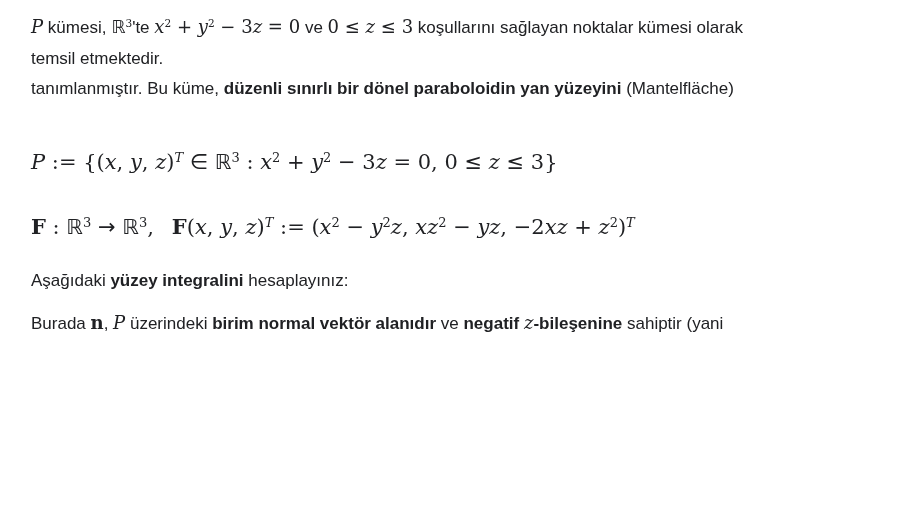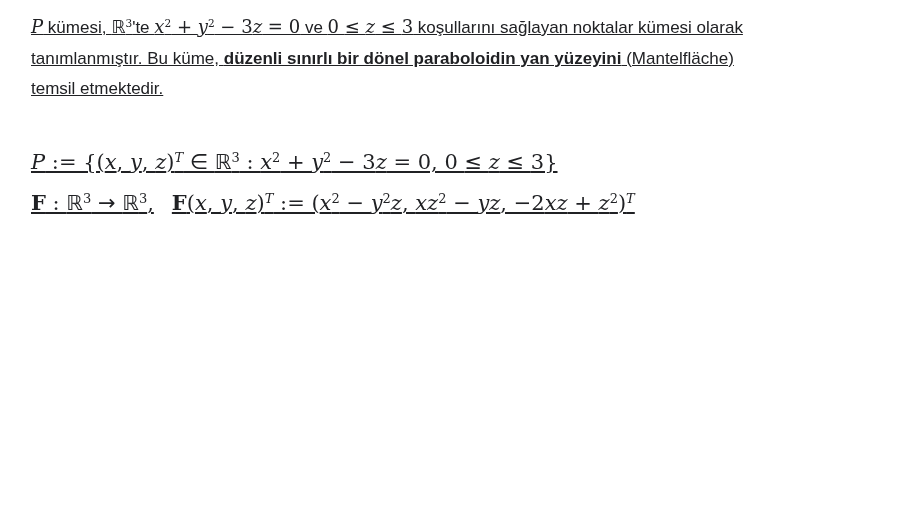--- a/index.html
+++ b/index.html
@@ -1,57 +1,61 @@
 <!DOCTYPE html>
 <html><head>
 <meta charset="utf-8">
 <style>
   html,body{margin:0;padding:0;}
   body{
     width:908px;height:505px;background:#ffffff;overflow:hidden;
     font-family:"Liberation Sans",sans-serif;font-size:17px;color:#202124;
   }
-  .doc{padding:12px 1px 0 31px;text-decoration:underline;}
+  .doc{padding:12px 1px 0 31px;}
   .para{margin:0;}
   .line{line-height:30px;white-space:nowrap;}
   .b{font-weight:700;}
   .mi{font-family:"DejaVu Serif",serif;font-style:italic;}
   .mu{font-family:"DejaVu Serif",serif;font-style:normal;}
   .mbf{font-family:"DejaVu Serif",serif;font-weight:700;}
   .cal{font-family:"DejaVu Serif",serif;font-style:italic;}
   .ds,.sym{font-family:"DejaVu Sans",sans-serif;}
   .para .im{font-size:1.06em;}
   .sup{font-size:0.62em;position:relative;top:-0.55em;}
   .disp{width:780px;text-align:left;font-size:21px;font-family:"DejaVu Serif",serif;white-space:nowrap;}
   .f1{margin-top:40px;line-height:36px;}
   .p2{margin-top:16px;}
-  .f2{line-height:40px;}
+  .f2{margin-top:24px;line-height:40px;}
   .p3{margin-top:16px;}
   .f3{margin-top:20px;height:70px;line-height:70px;}
   .p4{margin-top:12px;}
   .gap{margin-left:18px;}
   .int{font-size:48px;font-family:"DejaVu Sans",sans-serif;vertical-align:middle;position:relative;top:-5px;}
   .i2{margin-left:-0.40em;}
   .isub{font-size:14px;font-family:"DejaVu Serif",serif;font-style:italic;position:relative;top:17px;left:-4px;}
   .f3t{font-size:21px;vertical-align:middle;position:relative;top:-3px;}
 </style>
 </head>
 <body>
 
 <div class="doc">
 
   <p class="para">
     <span class="line" style="display:block"><span class="cal im">P</span><span> kümesi, </span><span class="ds im">ℝ</span><span class="sup mu">3</span><span>'te </span><span class="mi im">x</span><span class="sup mu">2</span><span class="mu im"> + </span><span class="mi im">y</span><span class="sup mu">2</span><span class="mu im"> − 3</span><span class="mi im">z</span><span class="mu im"> = 0</span><span> ve </span><span class="mu im">0 </span><span class="sym im">≤ </span><span class="mi im">z</span><span class="sym im"> ≤ </span><span class="mu im">3</span><span> koşullarını sağlayan noktalar kümesi olarak</span></span>
+    <span class="line" style="display:block"><span>temsil etmektedir.</span></span>
     <span class="line" style="display:block"><span>tanımlanmıştır. Bu küme, </span><span class="b">düzenli sınırlı bir dönel paraboloidin yan yüzeyini</span><span> (Mantelfläche)</span></span>
-    <span class="line" style="display:block"><span>temsil etmektedir.</span></span>
   </p>
 
   <div class="disp f1"><span class="cal">P</span><span class="mu"> := {(</span><span class="mi">x</span><span class="mu">, </span><span class="mi">y</span><span class="mu">, </span><span class="mi">z</span><span class="mu">)</span><span class="sup mi">T</span><span class="sym"> ∈ </span><span class="ds">ℝ</span><span class="sup mu">3</span><span class="mu"> : </span><span class="mi">x</span><span class="sup mu">2</span><span class="mu"> + </span><span class="mi">y</span><span class="sup mu">2</span><span class="mu"> − 3</span><span class="mi">z</span><span class="mu"> = 0, 0 </span><span class="sym">≤ </span><span class="mi">z</span><span class="sym"> ≤ </span><span class="mu">3}</span></div>
 
 
   <div class="disp f2"><span class="mbf">F</span><span class="mu"> : </span><span class="ds">ℝ</span><span class="sup mu">3</span><span class="sym"> → </span><span class="ds">ℝ</span><span class="sup mu">3</span><span class="mu">,</span><span class="mbf gap">F</span><span class="mu">(</span><span class="mi">x</span><span class="mu">, </span><span class="mi">y</span><span class="mu">, </span><span class="mi">z</span><span class="mu">)</span><span class="sup mi">T</span><span class="mu"> := (</span><span class="mi">x</span><span class="sup mu">2</span><span class="mu"> − </span><span class="mi">y</span><span class="sup mu">2</span><span class="mi">z</span><span class="mu">, </span><span class="mi">xz</span><span class="sup mu">2</span><span class="mu"> − </span><span class="mi">yz</span><span class="mu">, −2</span><span class="mi">xz</span><span class="mu"> + </span><span class="mi">z</span><span class="sup mu">2</span><span class="mu">)</span><span class="sup mi">T</span></div>
 
+  <p class="para p3">
+    <span class="line" style="display:block"><span>Aşağıdaki </span><span class="b">yüzey integralini</span><span> hesaplayınız:</span></span>
+  </p>
 
 
   <p class="para p4">
+    <span class="line" style="display:block"><span>Burada </span><span class="mbf im">n</span><span>, </span><span class="cal im">P</span><span> üzerindeki </span><span class="b">birim normal vektör alanıdır</span><span> ve </span><span class="b">negatif </span><span class="mi im">z</span><span class="b">-bileşenine</span><span> sahiptir (yani</span></span>
   </p>
 
 </div>
 
 </body></html>

